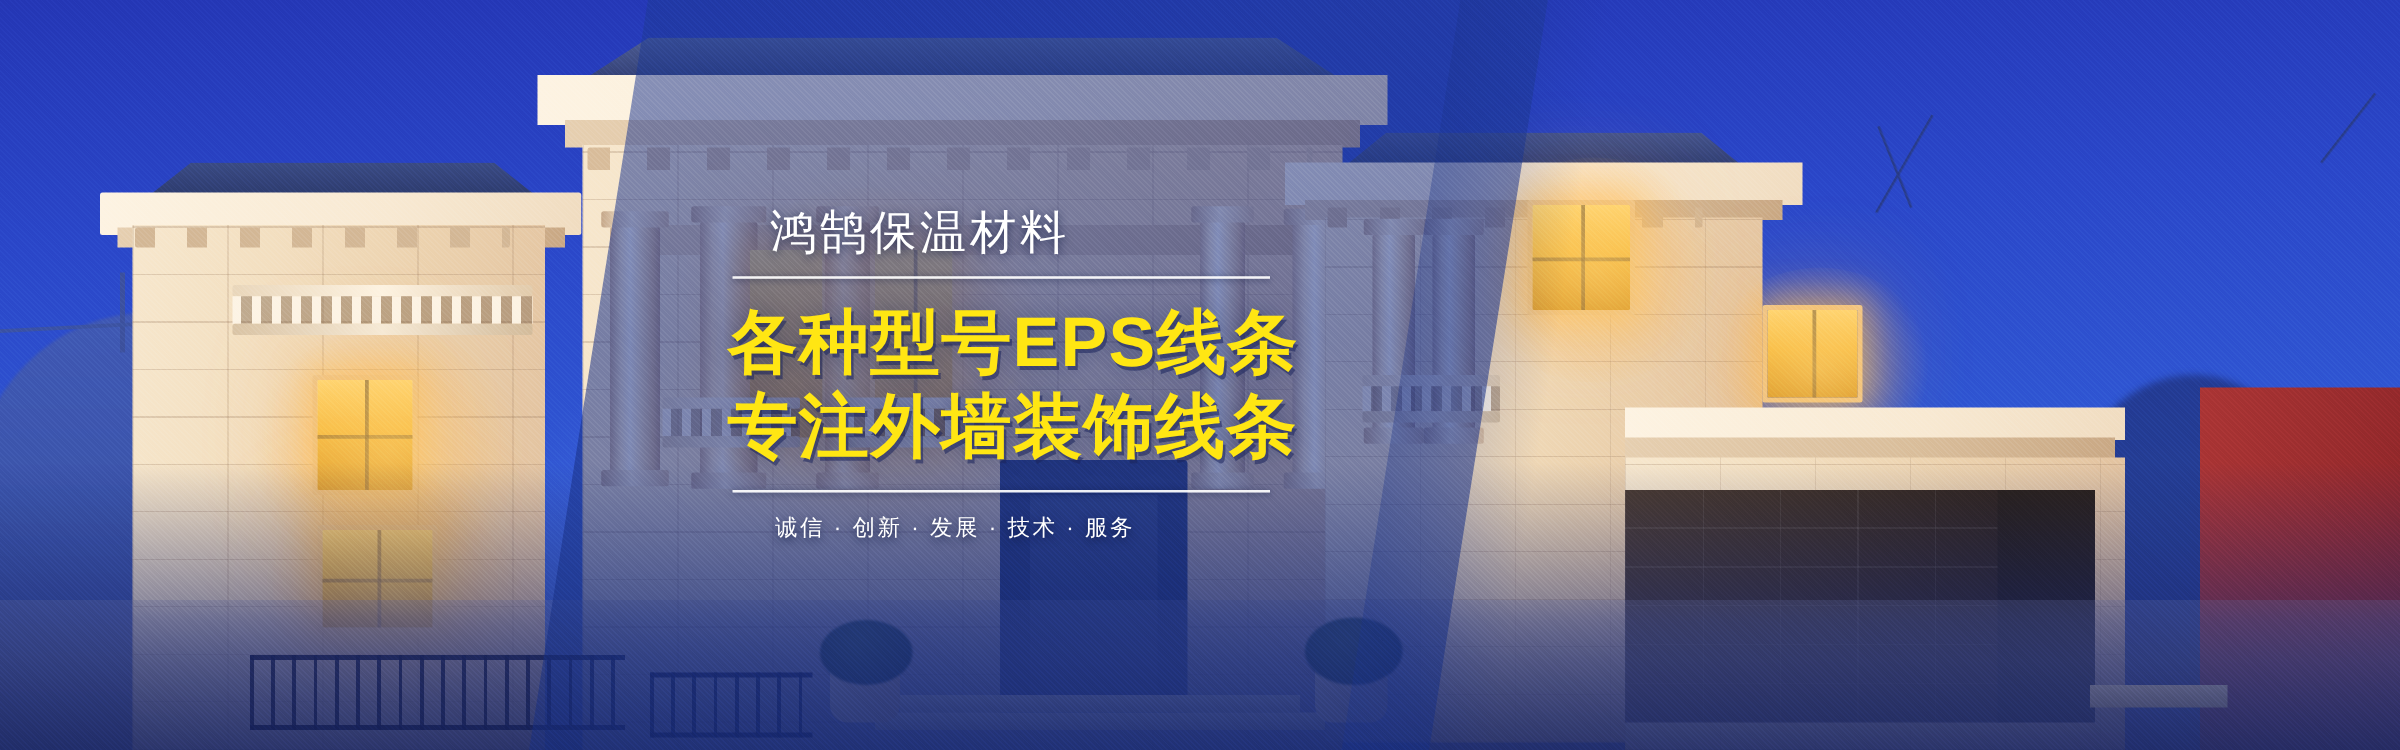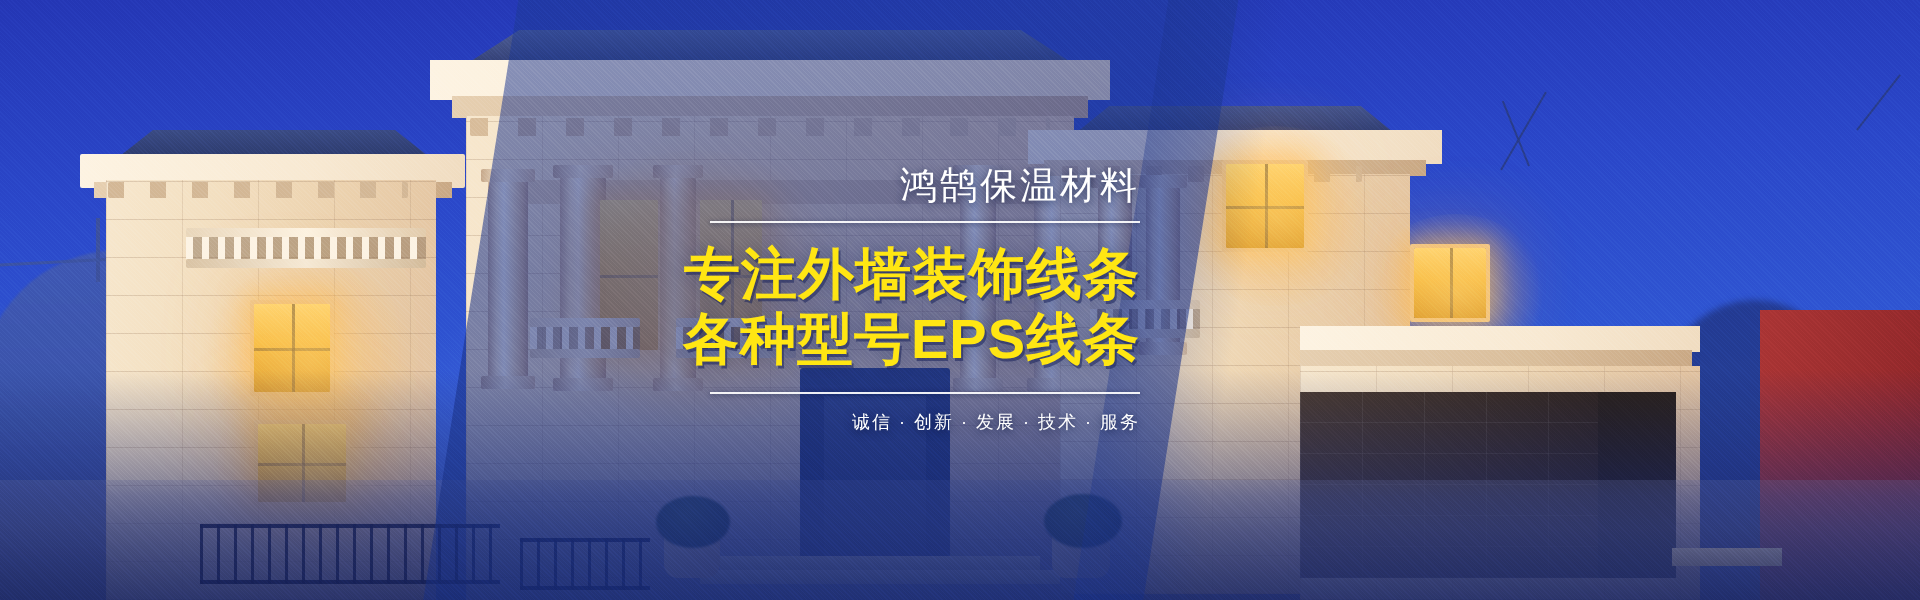--- a/index.html
+++ b/index.html
@@ -164,21 +164,21 @@
     background:linear-gradient(90deg, rgba(26,50,136,.34) 0%, rgba(26,50,136,0) 100%);
     transform:skewX(-9deg);pointer-events:none;
   }
 
   
   .copy{
     position:absolute;left:0;top:0;width:1920px;height:600px;
     display:flex;flex-direction:column;align-items:center;justify-content:center;
     padding-left:30px;
   }
-  .copy-inner{width:560px;display:flex;flex-direction:column;align-items:flex-end;margin-left:-230px;}
+  .copy-inner{width:560px;display:flex;flex-direction:column;align-items:flex-start;margin-left:-230px;}
 
   .brand{
     color:#ffffff;font-size:37px;letter-spacing:3px;font-weight:400;
     text-shadow:0 2px 8px rgba(10,20,60,.75);
     margin:0 0 14px 36px;line-height:1.1;
   }
   .rule{
     height:2px;width:430px;background:rgba(255,255,255,.92);
     box-shadow:0 1px 5px rgba(10,20,60,.6);margin:0 0 18px 6px;
   }
@@ -362,20 +362,20 @@
 
   <div class="panel"></div>
   <div class="panel-soft"></div>
 
   <div class="hatch"></div>
 
   <div class="copy">
     <div class="copy-inner">
       <div class="brand">鸿鹄保温材料</div>
       <div class="rule"></div>
+      <div class="head l1">各种型号EPS线条</div>
       <div class="head l2">专注外墙装饰线条</div>
-      <div class="head l1">各种型号EPS线条</div>
       <div class="rule bottom"></div>
       <div class="tag">诚信 · 创新 · 发展 · 技术 · 服务</div>
     </div>
   </div>
 
 </div>
 
 </body></html>

